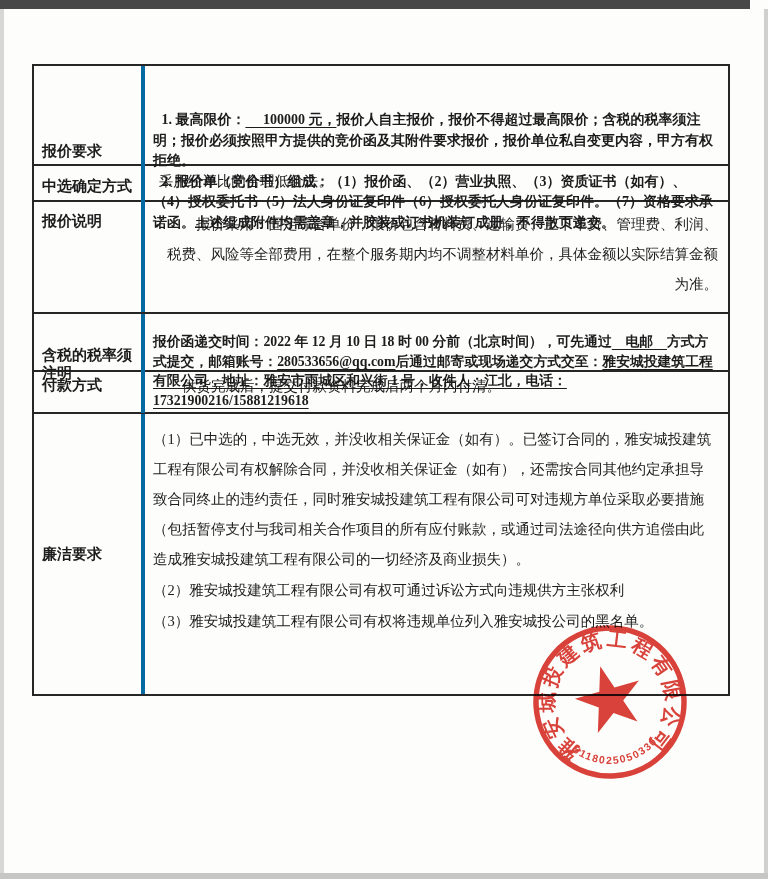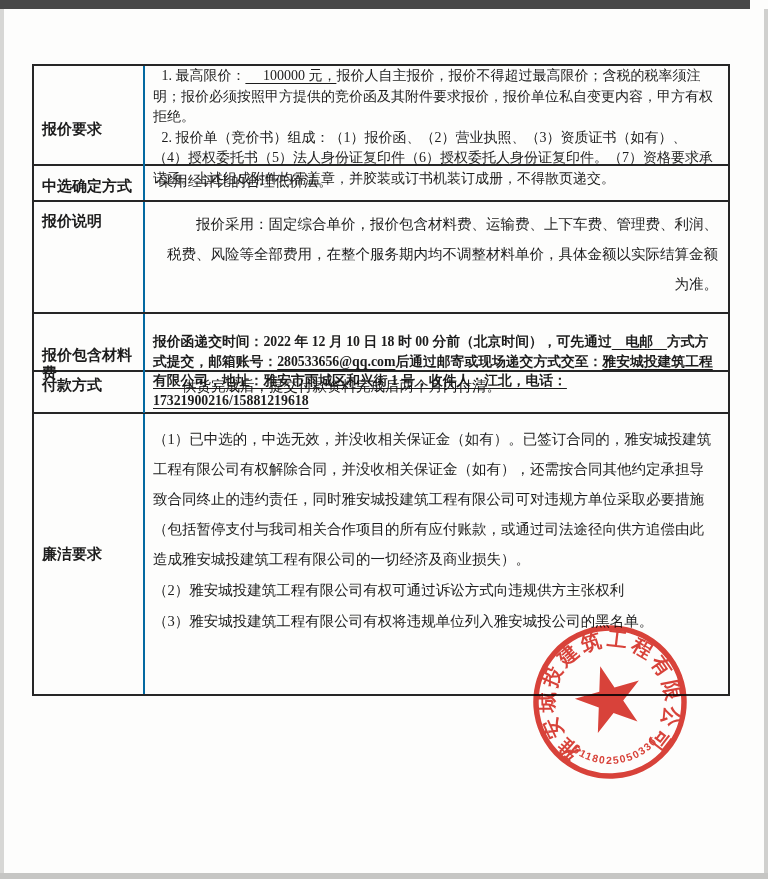--- a/index.html
+++ b/index.html
@@ -16,36 +16,36 @@
   .edge-bottom { left: 0; bottom: 0; width: 768px; height: 6px; background: #c6c6c4; }
 
   
   .doc-table {
     position: absolute; left: 32px; top: 64px; width: 698px;
     border: 2px solid #262626; background: #fdfdfc;
   }
   .t-row { display: grid; grid-template-columns: 111px 1fr; border-bottom: 2px solid #262626; }
   .t-row:last-child { border-bottom: none; }
   .t-label {
-    border-right: 2px solid #0369a1;
+    border-right: 4px solid #0369a1;
     padding: 4px 2px 4px 8px;
     font-weight: bold; font-size: 15px; line-height: 18px;
     display: flex; align-items: center;
   }
   .t-content { padding: 3px 10px 3px 8px; font-size: 14.5px; }
   .t-content p { margin: 0; }
 
   .r1 { height: 100px; }
   .r2 { height: 36px; }
   .r3 { height: 112px; }
   .r4 { height: 58px; }
   .r5 { height: 42px; }
   .r6 { height: 280px; }
 
-  .r1 .t-content { font-weight: normal; font-size: 14px; line-height: 20.5px; padding-top: 0; }
+  .r1 .t-content { font-weight: bold; font-size: 14px; line-height: 20.5px; padding-top: 0; margin-top: 44px; }
   .r1 .t-content p { text-indent: 0.6em; }
 
   .r2 .t-label { align-items: flex-start; padding-top: 11px; }
   .r2 .t-content { line-height: 20px; padding-top: 5px; }
   .r2 .t-content p { text-indent: 0.4em; }
 
   .r3 .t-label { align-items: flex-start; padding-top: 10px; }
   .r3 .t-content { line-height: 30px; padding-top: 7px; text-align: right; }
   .r3 .t-content p { text-indent: 2em; }
 
@@ -95,21 +95,21 @@
     </div>
 
     <div class="t-row r3">
       <div class="t-label">报价说明</div>
       <div class="t-content">
           <p><span>报价采用：固定综合单价，报价包含材料费、运输费、上下车费、管理费、利润、税费、风险等全部费用，在整个服务期内均不调整材料单价，具体金额以实际结算金额为准。</span></p>
         </div>
     </div>
 
     <div class="t-row r4">
-      <div class="t-label">报价包含材料费</div>
+      <div class="t-label">含税的税率须注明</div>
       <div class="t-content">
           <p><span>报价函递交时间：2022 年 12 月 10 日 18 时 00 分前（北京时间），可先通过</span><span class="u">　电邮　</span><span>方式方式提交，邮箱账号：</span><span class="u">280533656@qq.com</span><span>后通过邮寄或现场递交方式交至：</span><span class="u b">雅安城投建筑工程有限公司，地址：雅安市雨城区和兴街 1 号，收件人：江北，电话：17321900216/15881219618</span></p>
         </div>
     </div>
 
     <div class="t-row r5">
       <div class="t-label">付款方式</div>
       <div class="t-content">
           <p><span>供货完成后，提交付款资料完成后两个月内付清。</span></p>
         </div>

